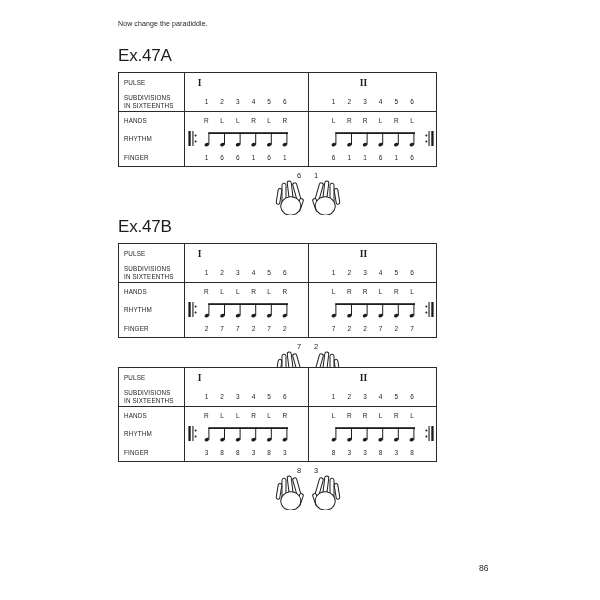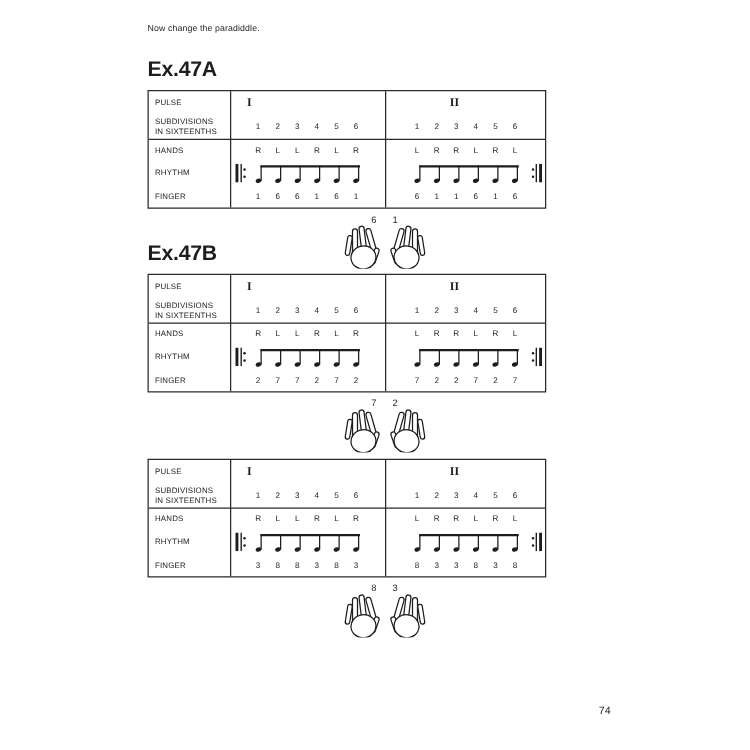--- a/index.html
+++ b/index.html
@@ -4,21 +4,21 @@
 <style>
   html,body{margin:0;padding:0;}
   body{
     width:600px;height:600px;background:#ffffff;position:relative;overflow:hidden;
     font-family:"Liberation Sans",sans-serif;color:#1d1d1b;
   }
   .intro{position:absolute;left:118px;top:20px;font-size:7px;letter-spacing:.1px;}
   .pagenum{position:absolute;left:479px;top:563px;font-size:8.5px;}
 
   .exercise{position:absolute;left:118px;width:340px;}
-  .ex-title{font-size:17px;font-weight:bold;margin:0 0 6px 0;letter-spacing:-.2px;}
+  .ex-title{font-size:17px;font-weight:normal;margin:0 0 6px 0;letter-spacing:-.2px;}
 
   .ex-table{position:relative;width:319px;height:95px;border:1px solid #2a2a28;box-sizing:border-box;background:#fff;}
   .vline{position:absolute;top:0;bottom:0;width:1px;background:#2a2a28;}
   .v1{left:65px}.v2{left:189px}
   .hline{position:absolute;left:0;right:0;top:38px;height:1px;background:#2a2a28;}
 
   .row{position:absolute;left:0;right:0;display:flex;}
   .row-pulse{top:0;height:19px;align-items:center;}
   .row-subdiv{top:19px;height:19px;align-items:center;}
   .row-hands{top:39px;height:16px;align-items:center;}
@@ -214,21 +214,21 @@
         <rect x="17.6" y="8.5" width="4" height="20" rx="2" transform="rotate(-7 19.5 18)"></rect>
         <rect x="23.2" y="13" width="3.6" height="16" rx="1.8" transform="rotate(-16 25 21)"></rect>
         <rect x="1" y="26" width="3.8" height="13" rx="1.9" transform="rotate(-26 3 27)"></rect>
         <ellipse cx="14.5" cy="32" rx="10" ry="9.2"></ellipse>
       </g>
       <text x="29" y="7" text-anchor="middle" font-size="7.5" fill="#1d1d1b" font-family="Liberation Sans, sans-serif">6</text>
       <text x="46" y="7" text-anchor="middle" font-size="7.5" fill="#1d1d1b" font-family="Liberation Sans, sans-serif">1</text>
     </svg>
   </div>
 </section>
-    <section class="exercise" style="top: 193px;">
+    <section class="exercise" style="top: 217px;">
   <h2 class="ex-title">Ex.47B</h2>
 
   <div class="ex-table">
     <div class="vline v1"></div>
     <div class="vline v2"></div>
     <div class="hline"></div>
 
     <div class="row row-pulse">
       <div class="cell lbl">PULSE</div>
       <div class="cell g1">
@@ -556,13 +556,13 @@
         <rect x="23.2" y="13" width="3.6" height="16" rx="1.8" transform="rotate(-16 25 21)"></rect>
         <rect x="1" y="26" width="3.8" height="13" rx="1.9" transform="rotate(-26 3 27)"></rect>
         <ellipse cx="14.5" cy="32" rx="10" ry="9.2"></ellipse>
       </g>
       <text x="29" y="7" text-anchor="middle" font-size="7.5" fill="#1d1d1b" font-family="Liberation Sans, sans-serif">8</text>
       <text x="46" y="7" text-anchor="middle" font-size="7.5" fill="#1d1d1b" font-family="Liberation Sans, sans-serif">3</text>
     </svg>
   </div>
 </section>
   </div>
-<div class="pagenum">74</div>
+<div class="pagenum">86</div>
 
 </body></html>

